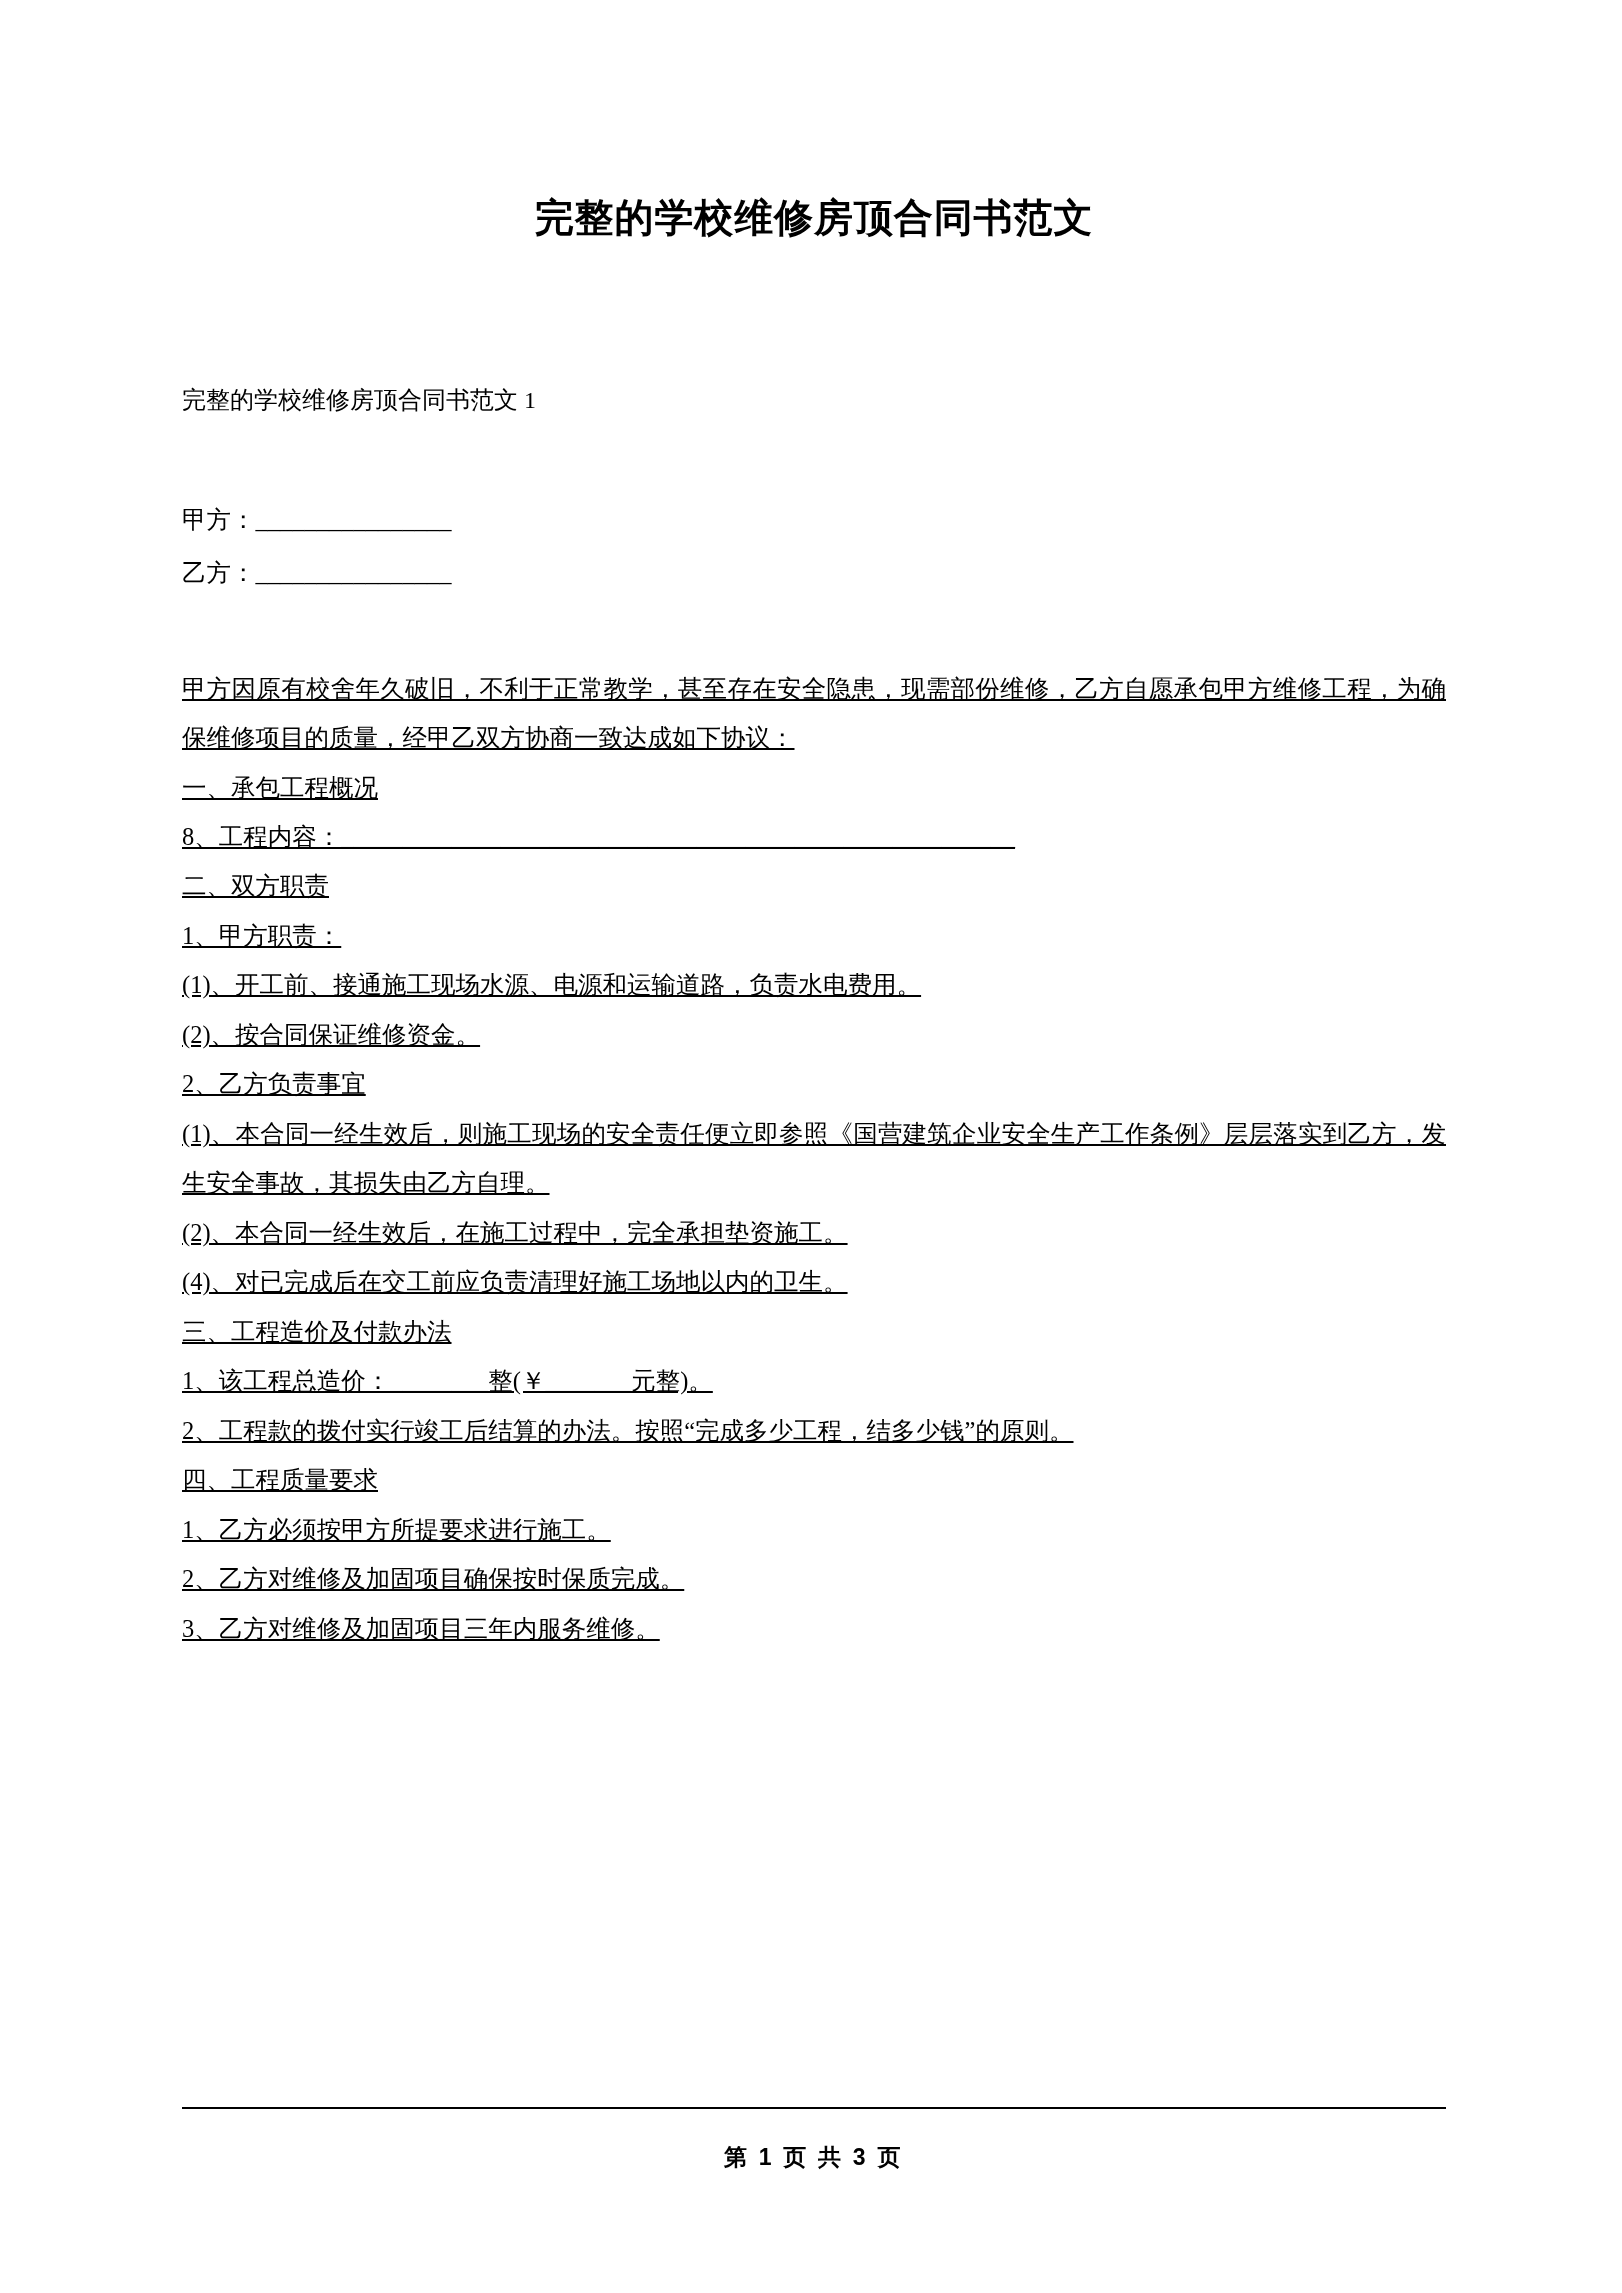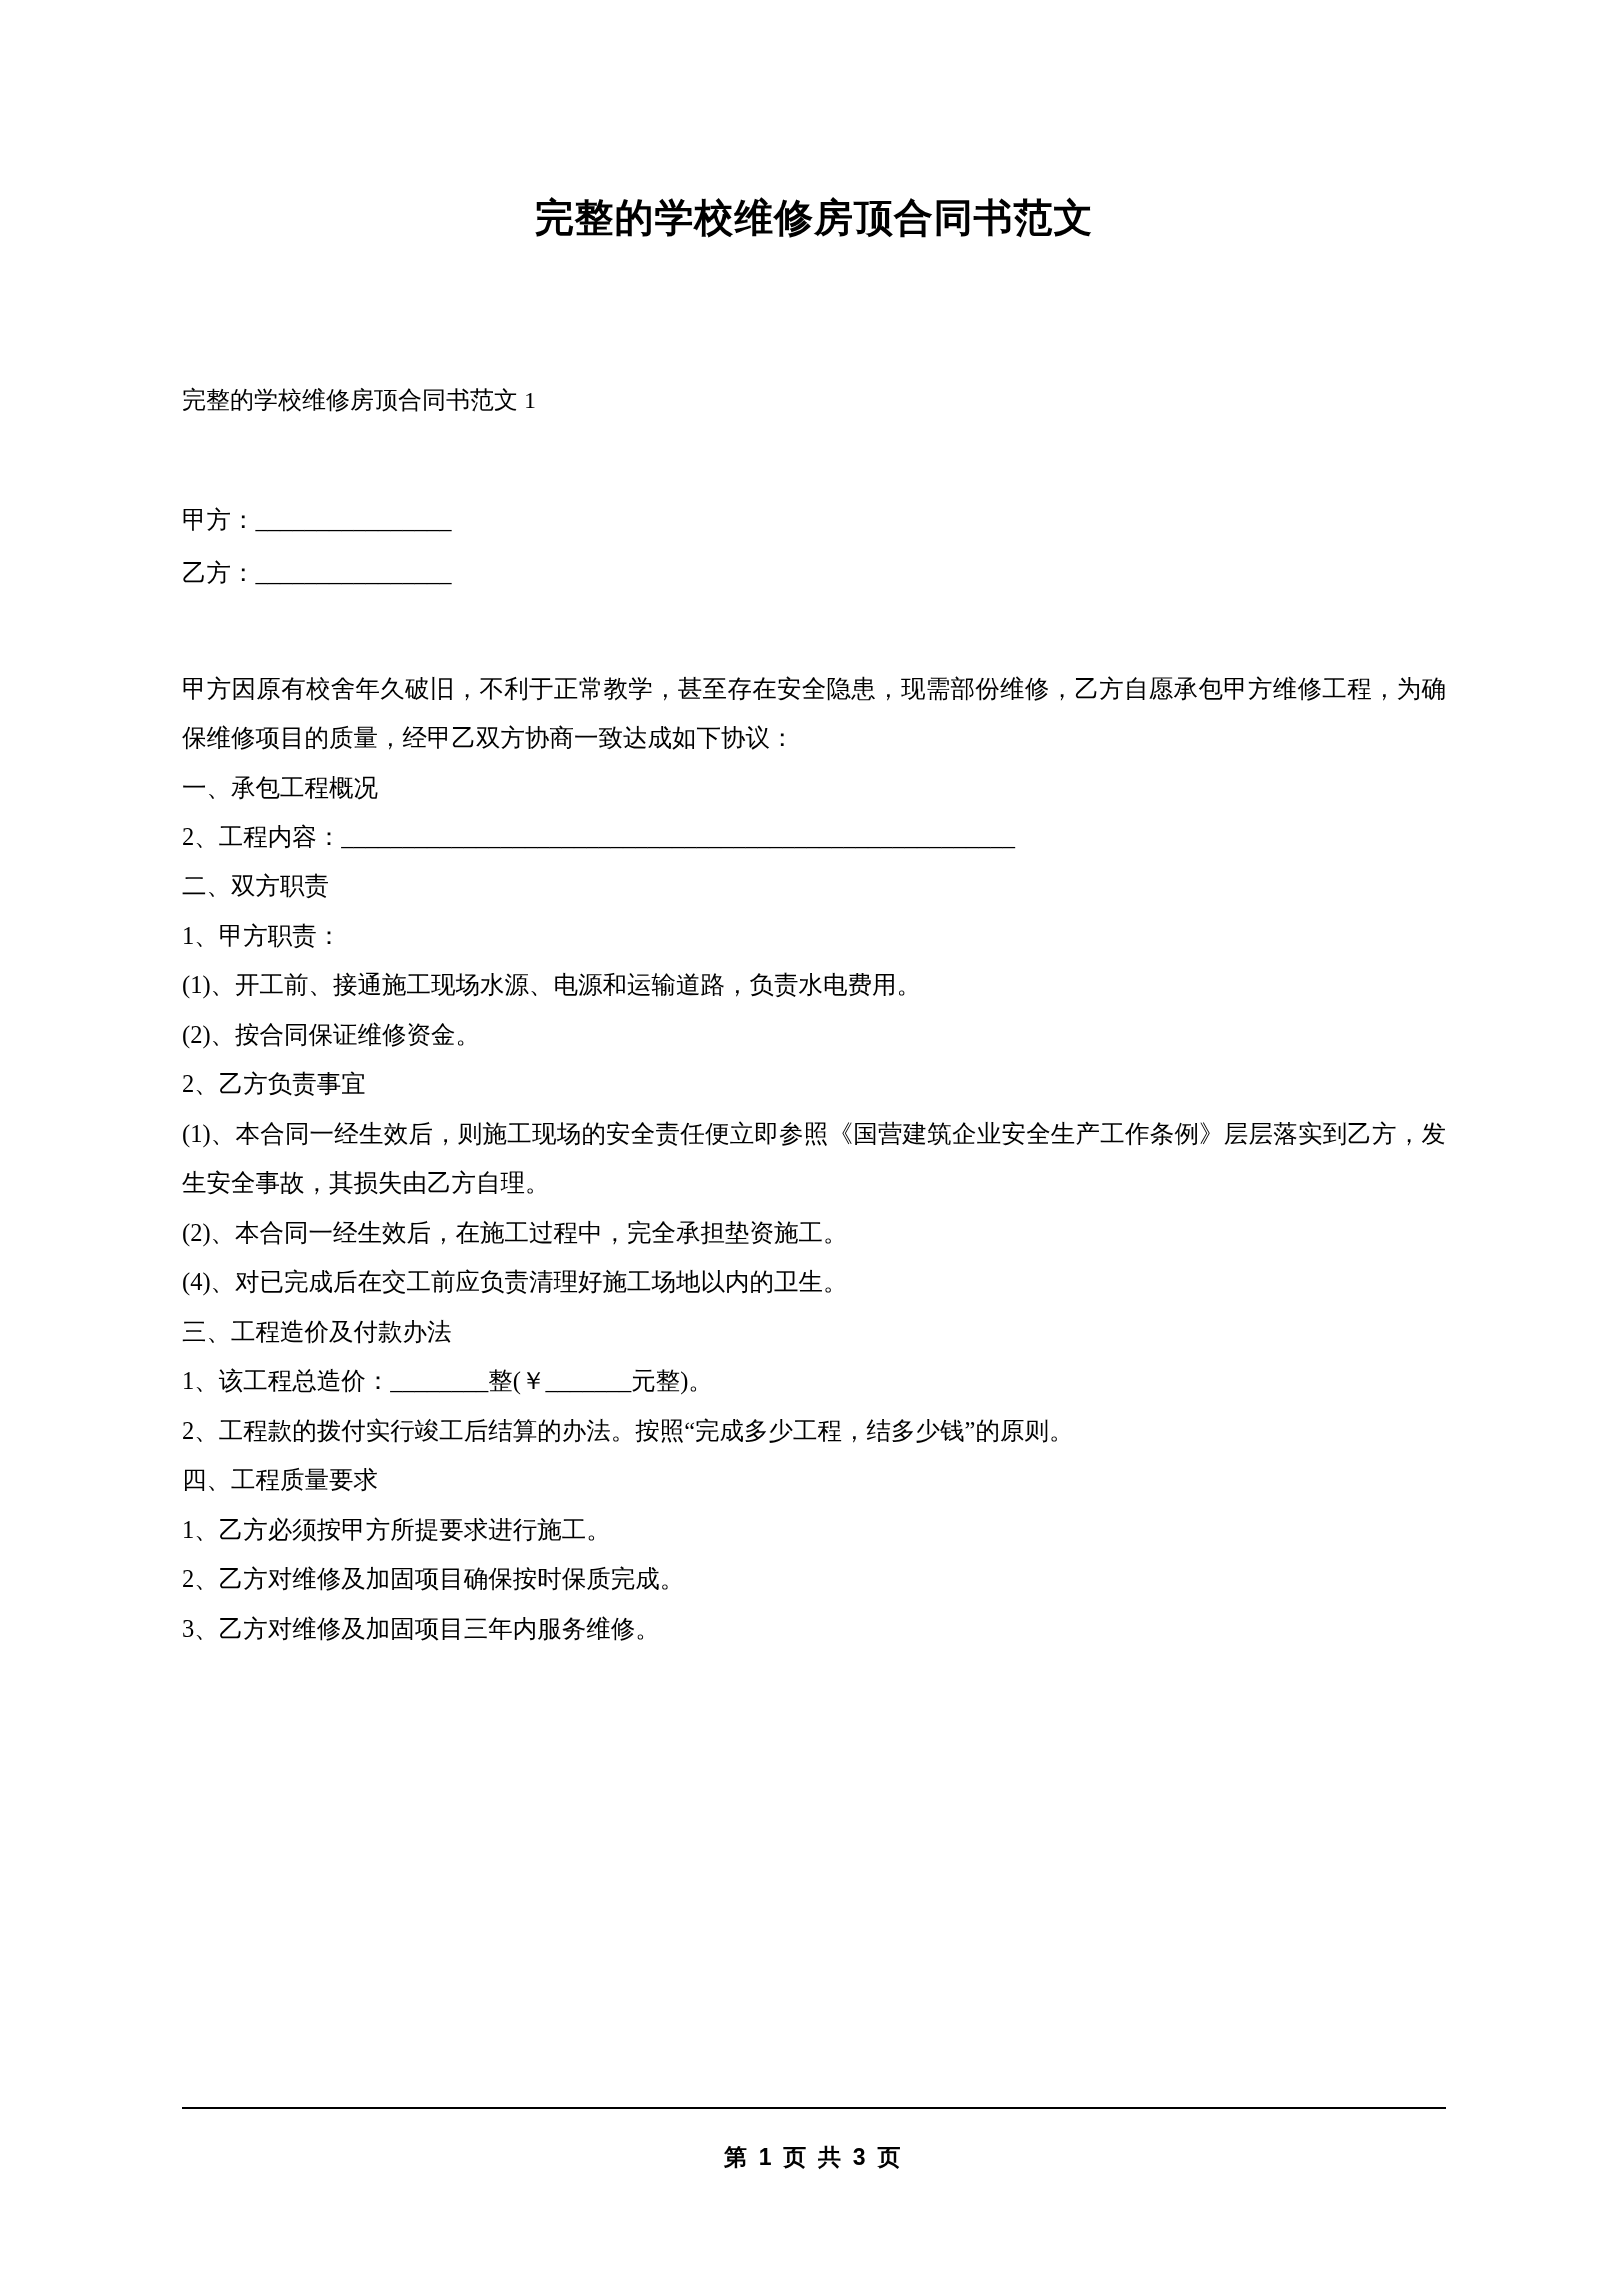--- a/index.html
+++ b/index.html
@@ -52,20 +52,21 @@
   }
   .body-block {
     margin-top: 64px;
   }
   .para {
     font-size: 24.5px;
     line-height: 2.02;
     text-align: justify;
     margin: 0;
     white-space: pre-wrap;
+    text-decoration: underline;
   }
   .footer {
     position: absolute;
     left: 4px;
     right: 0;
     top: 2142px;
     text-align: center;
     font-family: "Liberation Sans", "DejaVu Sans", sans-serif;
     font-weight: bold;
     font-size: 23px;
@@ -92,21 +93,21 @@
     <div class="subtitle">完整的学校维修房顶合同书范文 1</div>
 
     <div class="party-block">
       <div class="party-line">甲方：________________</div>
       <div class="party-line">乙方：________________</div>
     </div>
 
     <div class="body-block">
       <p class="para">甲方因原有校舍年久破旧，不利于正常教学，甚至存在安全隐患，现需部份维修，乙方自愿承包甲方维修工程，为确保维修项目的质量，经甲乙双方协商一致达成如下协议：</p>
       <p class="para">一、承包工程概况</p>
-      <p class="para">2、工程内容：_______________________________________________________</p>
+      <p class="para">8、工程内容：_______________________________________________________</p>
       <p class="para">二、双方职责</p>
       <p class="para">1、甲方职责：</p>
       <p class="para">(1)、开工前、接通施工现场水源、电源和运输道路，负责水电费用。</p>
       <p class="para">(2)、按合同保证维修资金。</p>
       <p class="para">2、乙方负责事宜</p>
       <p class="para">(1)、本合同一经生效后，则施工现场的安全责任便立即参照《国营建筑企业安全生产工作条例》层层落实到乙方，发生安全事故，其损失由乙方自理。</p>
       <p class="para">(2)、本合同一经生效后，在施工过程中，完全承担垫资施工。</p>
       <p class="para">(4)、对已完成后在交工前应负责清理好施工场地以内的卫生。</p>
       <p class="para">三、工程造价及付款办法</p>
       <p class="para">1、该工程总造价：________整(￥_______元整)。</p>

